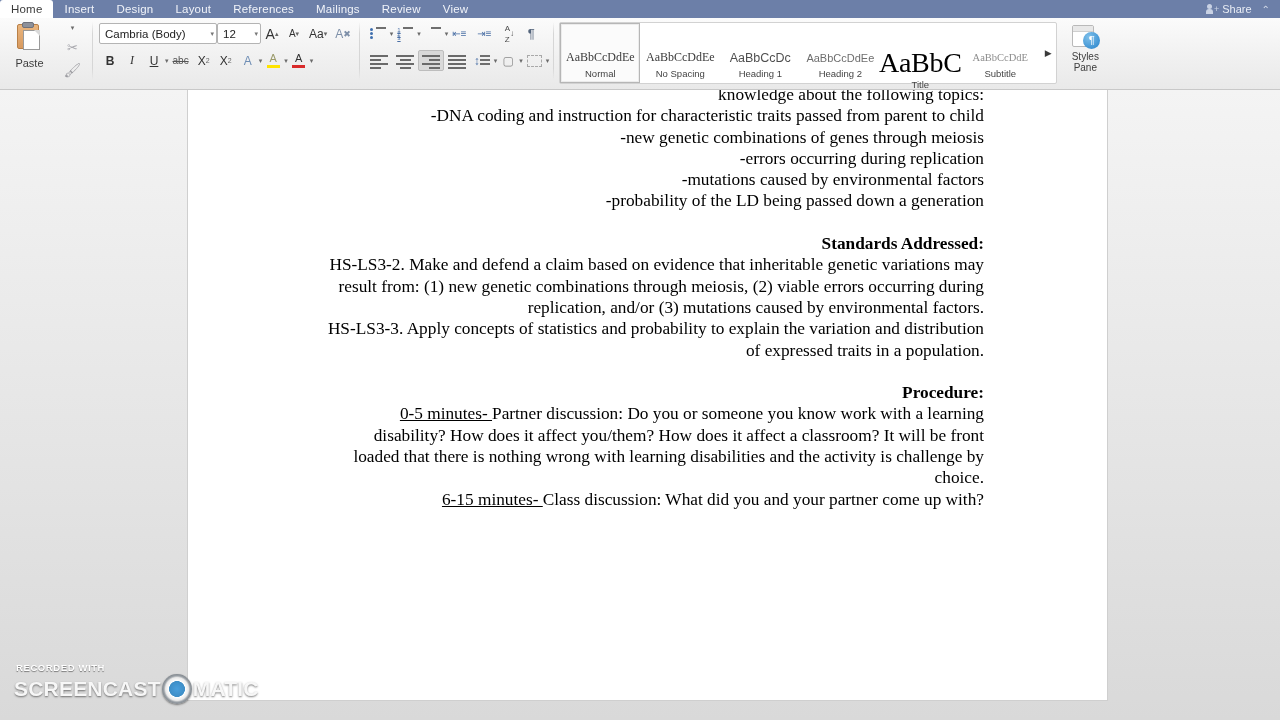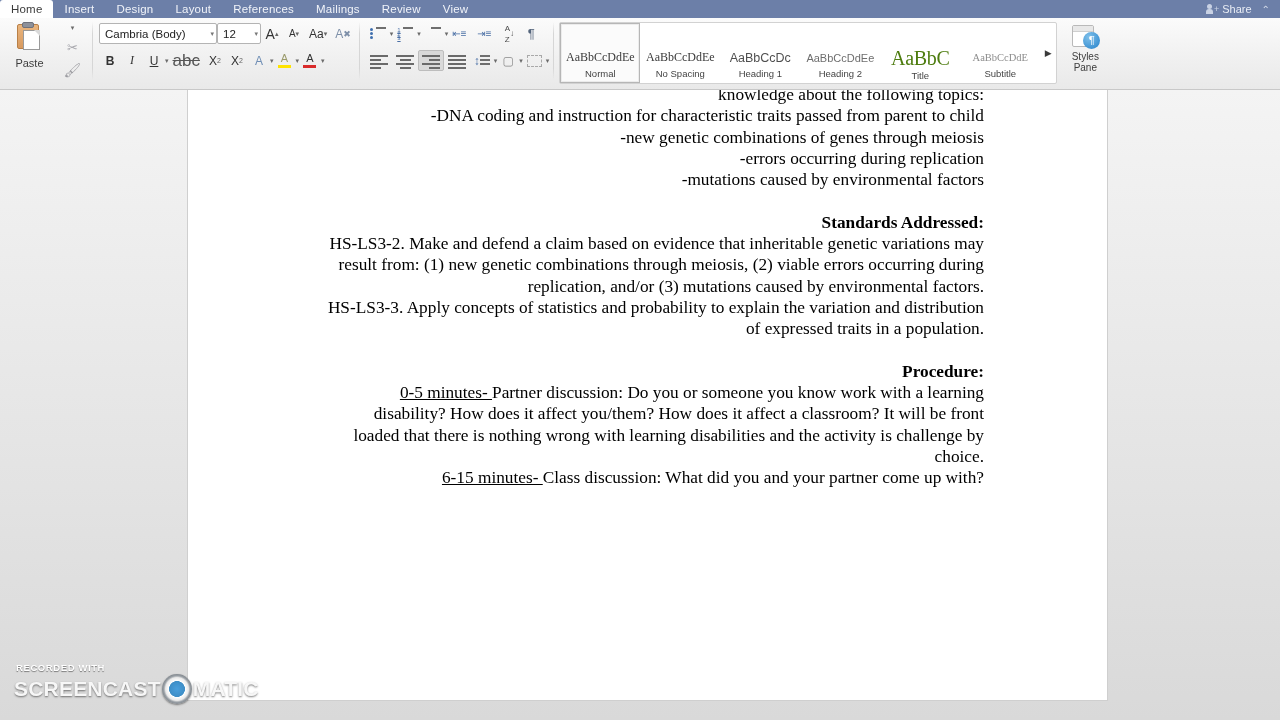--- a/index.html
+++ b/index.html
@@ -129,21 +129,21 @@
     min-width: 22px; height: 21px;
     display: flex; align-items: center; justify-content: center;
     font-size: 12px; color: #333;
     border: 1px solid transparent; border-radius: 2px;
     padding: 0 3px;
   }
   .btn.on { background: #d9d9d9; border-color: #bdbdbd; }
   .btn b { font-weight: bold; }
   .btn .it { font-family: "Liberation Serif", serif; font-style: italic; }
   .btn .un { text-decoration: underline; }
-  .btn .strike { text-decoration: line-through; font-size: 17px; color:#555;}
+  .btn .strike { text-decoration: line-through; font-size: 10px; color:#555;}
   .grow-a { font-size: 14px; }
   .shrink-a { font-size: 10px; }
   .tiny-up { font-size: 7px; color:#666; vertical-align: super;}
   .tiny-dn { font-size: 7px; color:#666; vertical-align: sub;}
   .hl-swatch { display:block; width:13px; height:3px; background:#ffe400; margin-top:1px;}
   .fc-swatch { display:block; width:13px; height:3px; background:#d92b2b; margin-top:1px;}
   .stack { display:flex; flex-direction:column; align-items:center; line-height:11px;}
   .clearfmt { color:#7d8fa8; }
   .texteff { color:#6f8eb5; }
 
@@ -188,21 +188,21 @@
   .style-item.sel { border-color: #b6b6b6; background: #fbfbfb; box-shadow: inset 0 0 0 1px #ececec; }
   .style-prev {
     flex: 1; display: flex; align-items: center; justify-content: center;
     font-family: "Liberation Serif", serif; color: #3a3a3a; white-space: nowrap;
   }
   .style-name { font-size: 9.5px; color: #444; white-space: nowrap; }
   .sp-normal { font-size: 12px; }
   .sp-nospacing { font-size: 12px; }
   .sp-h1 { font-size: 12.5px; color: #4f4f4f; font-family:"Liberation Sans",sans-serif;}
   .sp-h2 { font-size: 11px; color: #6e6e6e; font-family:"Liberation Sans",sans-serif;}
-  .sp-title { font-size: 20px; color: #4d7c0f; letter-spacing:-.3px;}
+  .sp-title { font-size: 28px; color: #000000; letter-spacing:-.3px;}
   .sp-subtitle { font-size: 10.5px; color: #8d8d8d; }
   .gallery-more {
     width: 16px; display: flex; align-items: center; justify-content: center;
     font-size: 9px; color: #3a3a3a;
   }
   .stylespane {
     width: 56px; padding-top: 3px;
     display: flex; flex-direction: column; align-items: center;
   }
   .sp-ic { width: 30px; height: 26px; position: relative; }
@@ -553,20 +553,21 @@
   </div>
 
   <div class="docarea">
     <div class="page">
       <div class="page-inner">
         <p class="p">knowledge about the following topics:</p>
         <p class="p">-DNA coding and instruction for characteristic traits passed from parent to child</p>
         <p class="p">-new genetic combinations of genes through meiosis</p>
         <p class="p">-errors occurring during replication</p>
         <p class="p">-mutations caused by environmental factors</p>
+        <p class="p">-probability of the LD being passed down a generation</p>
         <div class="blank"></div>
         <p class="p bold">Standards Addressed:</p>
         <p class="p">HS-LS3-2.  Make and defend a claim based on evidence that inheritable genetic variations may result from: (1) new genetic combinations through meiosis, (2) viable errors occurring during replication, and/or (3) mutations caused by environmental factors.</p>
         <p class="p">HS-LS3-3.  Apply concepts of statistics and probability to explain the variation and distribution of expressed traits in a population.</p>
         <div class="blank"></div>
         <p class="p bold">Procedure:</p>
         <p class="p"><span class="u"> 0-5 minutes- </span><span>  Partner discussion:  Do you or someone you know work with a learning disability? How does it affect you/them?  How does it affect a classroom? It will be front loaded that there is nothing wrong with learning disabilities and the activity is challenge by choice.</span></p>
         <p class="p"><span class="u">6-15 minutes- </span><span>  Class discussion:  What did you and your partner come up with?</span></p>
       </div>
     </div>

